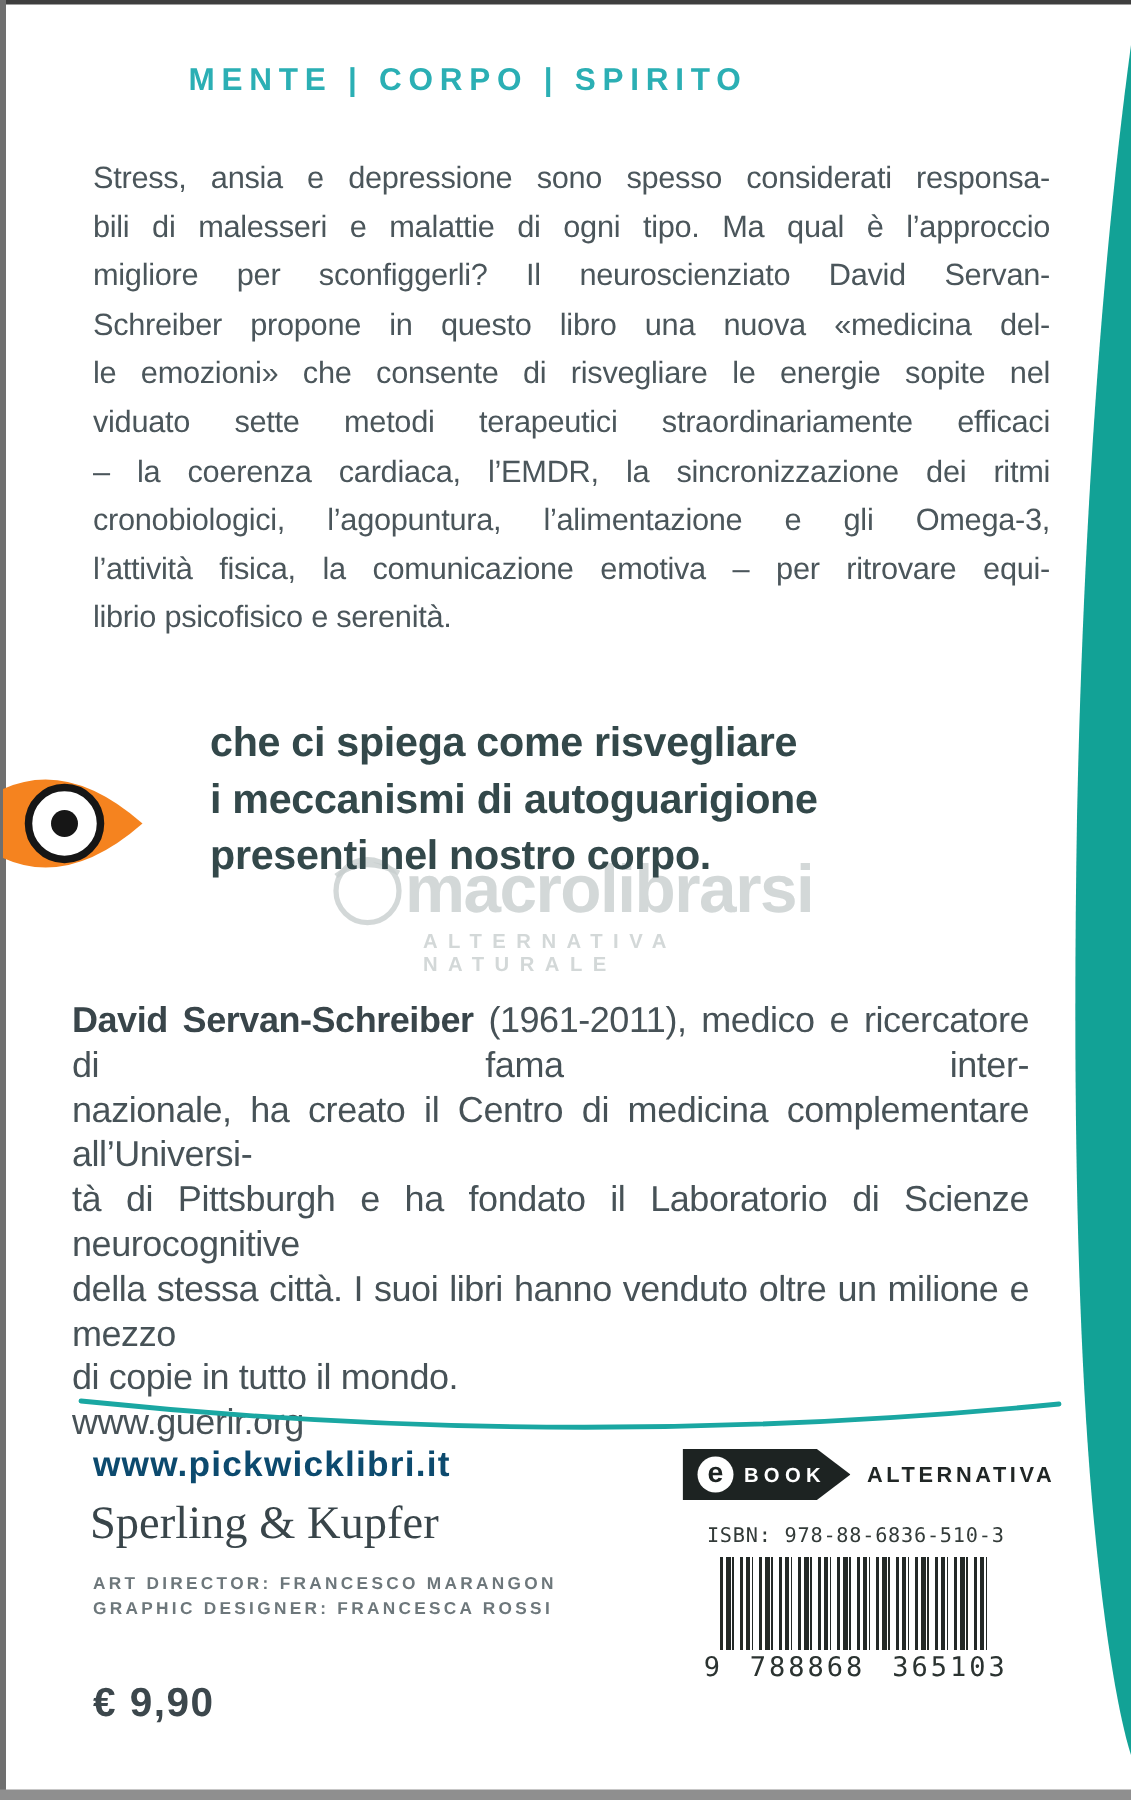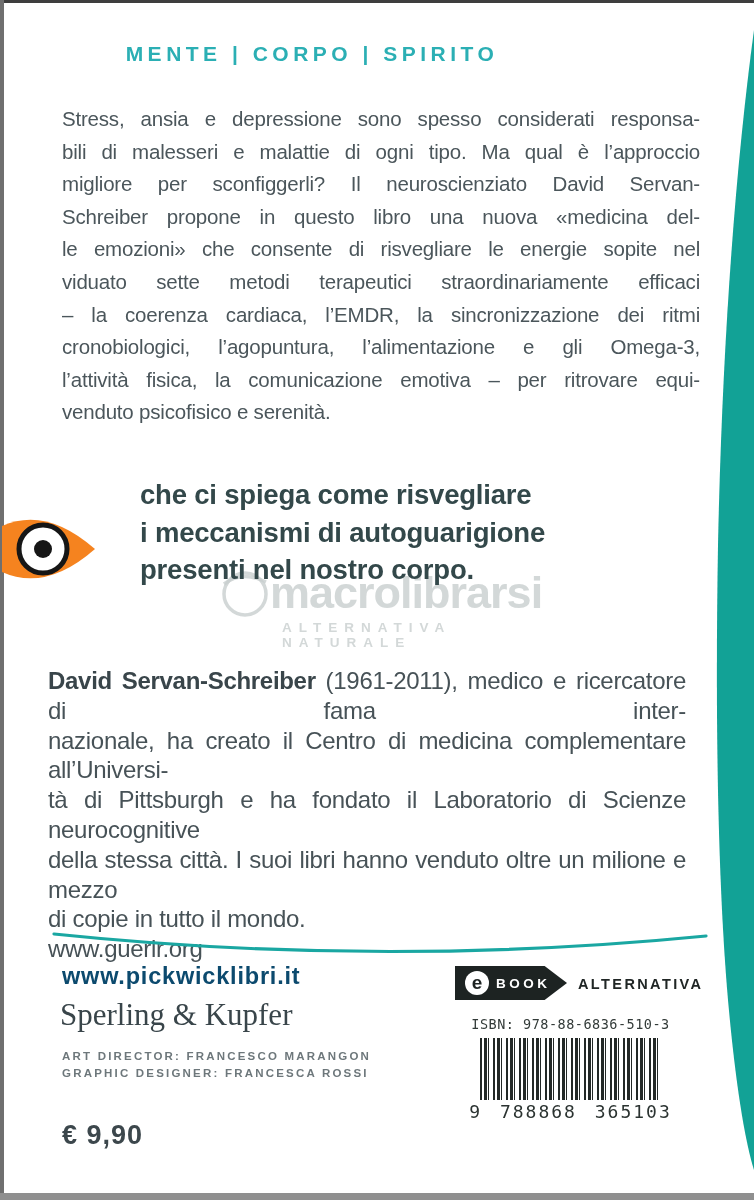--- a/index.html
+++ b/index.html
@@ -88,21 +88,21 @@
   <div class="blurb">
     <div class="jline">Stress, ansia e depressione sono spesso considerati responsa-</div>
     <div class="jline">bili di malesseri e malattie di ogni tipo. Ma qual è l’approccio</div>
     <div class="jline">migliore per sconfiggerli? Il neuroscienziato David Servan-</div>
     <div class="jline">Schreiber propone in questo libro una nuova «medicina del-</div>
     <div class="jline">le emozioni» che consente di risvegliare le energie sopite nel</div>
     <div class="jline">viduato sette metodi terapeutici straordinariamente efficaci</div>
     <div class="jline">– la coerenza cardiaca, l’EMDR, la sincronizzazione dei ritmi</div>
     <div class="jline">cronobiologici, l’agopuntura, l’alimentazione e gli Omega-3,</div>
     <div class="jline">l’attività fisica, la comunicazione emotiva – per ritrovare equi-</div>
-    <div class="lline">venduto psicofisico e serenità.</div>
+    <div class="lline">librio psicofisico e serenità.</div>
   </div>
 
   <div class="watermark">
     <div class="wm-row">
       <svg width="50" height="50" viewBox="0 0 50 50">
         <circle cx="25" cy="26" r="21" fill="none" stroke="rgba(200,206,206,0.8)" stroke-width="3.5"></circle>
         <path d="M4 16 Q22 2 46 14" fill="none" stroke="rgba(200,206,206,0.8)" stroke-width="3.5"></path>
       </svg>
       <span class="wm-text">macrolibrarsi</span>
     </div>

